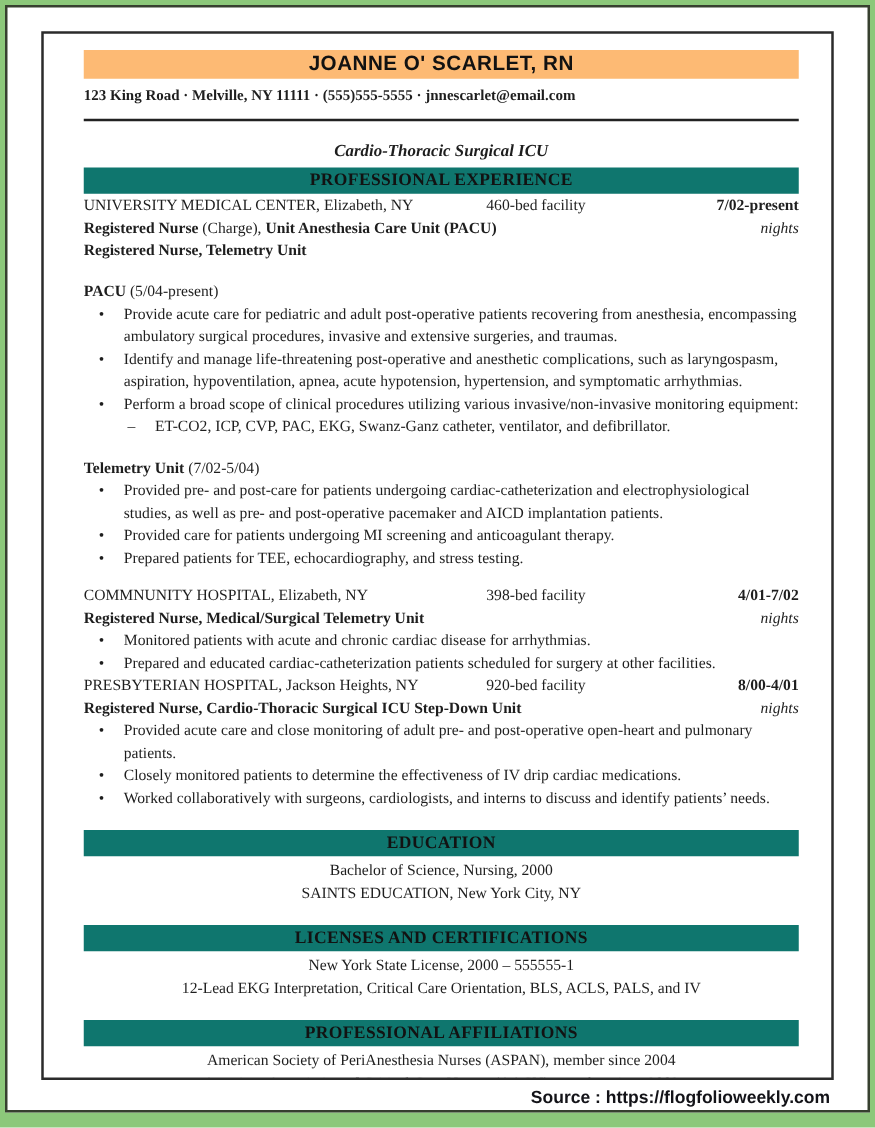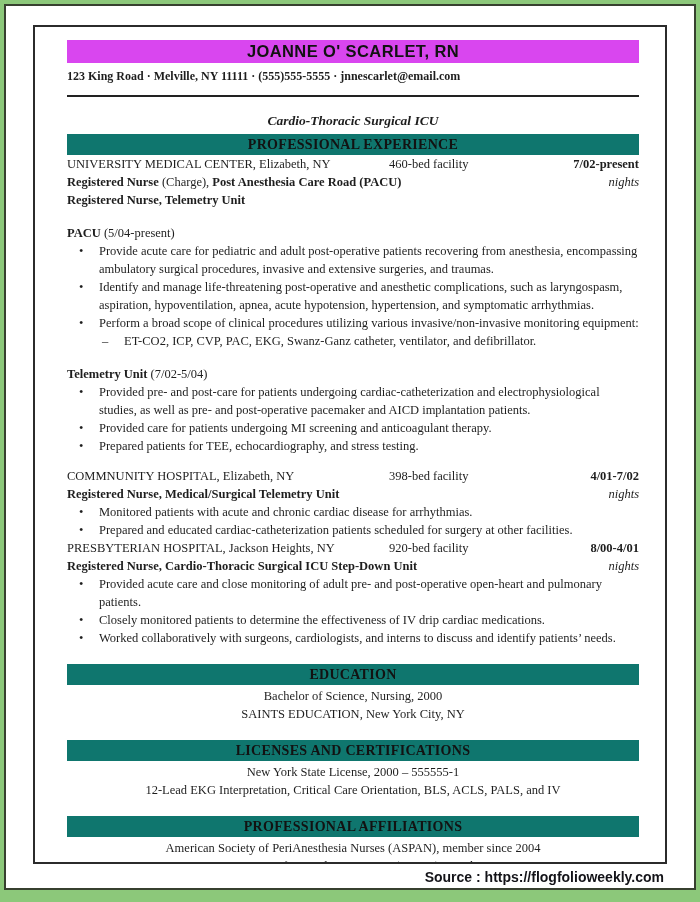--- a/index.html
+++ b/index.html
@@ -14,21 +14,21 @@
     position:absolute;left:4px;top:4px;right:4px;bottom:12px;
     background:#ffffff;border:2px solid #37402f;box-sizing:border-box;
   }
   .page-frame{
     position:absolute;left:27px;top:19px;right:27px;bottom:24px;
     border:2px solid #2b2b2b;box-sizing:border-box;
     padding:13px 26px 0 32px;overflow:hidden;
     font-size:12.5px;line-height:18px;
   }
   .name-bar{
-    background:#d946ef;text-align:center;
+    background:#fdba74;text-align:center;
     font-family:"Liberation Sans", sans-serif;
     font-weight:bold;font-size:16.5px;line-height:21px;
     padding:1px 0;letter-spacing:.4px;color:#121212;
   }
   .contact{
     text-align:left;font-weight:bold;font-size:12px;margin-top:4px;
   }
   .rule{border:0;border-top:2.5px solid #222;margin:10px 0 0 0;}
   .specialty{
     text-align:center;font-weight:bold;font-style:italic;
@@ -77,21 +77,21 @@
 
     <div class="section-bar">PROFESSIONAL EXPERIENCE</div>
 
     <div class="job">
       <div class="job-row">
         <span class="company">UNIVERSITY MEDICAL CENTER, Elizabeth, NY</span>
         <span class="facility">460-bed facility</span>
         <span class="dates">7/02-present</span>
       </div>
       <div class="role-row">
-        <span class="role"><b>Registered Nurse</b><span class="plain"> (Charge), </span><b>Post Anesthesia Care Road (PACU)</b></span>
+        <span class="role"><b>Registered Nurse</b><span class="plain"> (Charge), </span><b>Unit Anesthesia Care Unit (PACU)</b></span>
         <span class="shift">nights</span>
       </div>
       <div class="role-row">
         <span class="role">Registered Nurse, Telemetry Unit</span>
       </div>
 
       <div class="unit">
         <div class="unit-head"><b>PACU</b><span> (5/04-present)</span></div>
         <ul class="bullets">
           <li>Provide acute care for pediatric and adult post-operative patients recovering from anesthesia, encompassing ambulatory surgical procedures, invasive and extensive surgeries, and traumas.</li>

